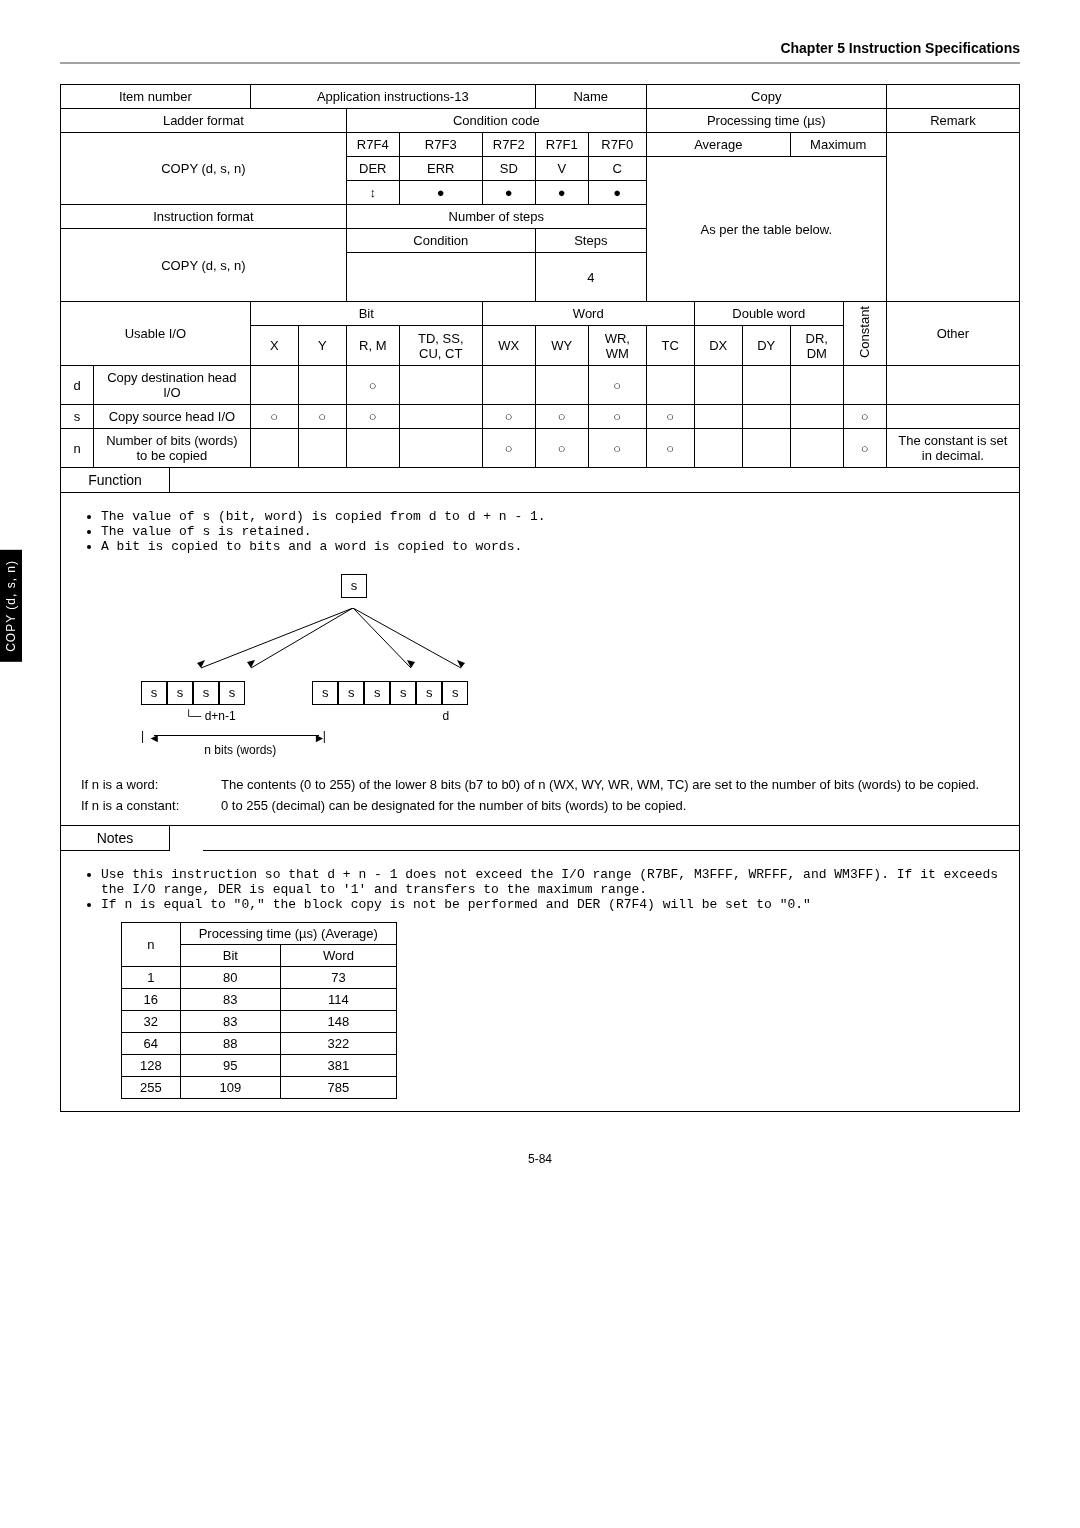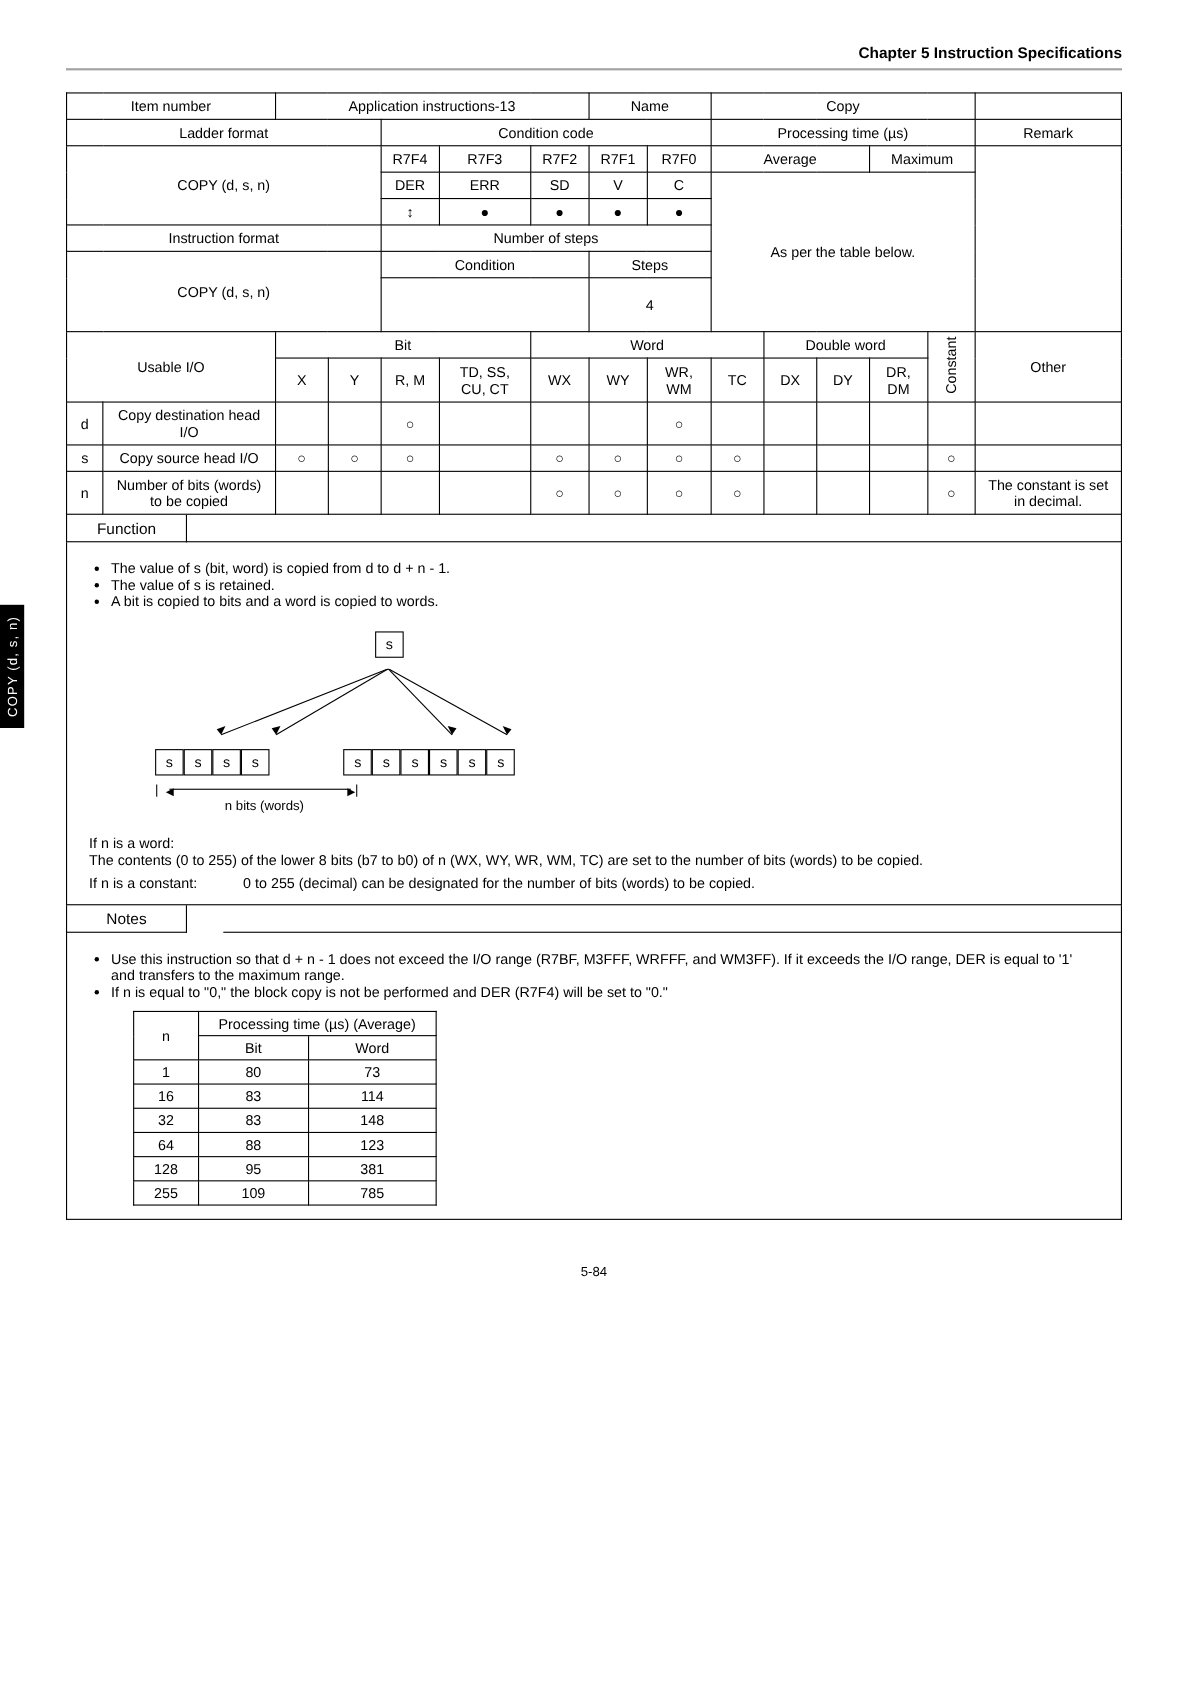--- a/index.html
+++ b/index.html
@@ -4,21 +4,21 @@
 <style>
 body { font-family: Arial, sans-serif; margin:0; padding:0; width:1080px; font-size:14px; color:#000; }
 .page { width:1080px; padding:40px 60px; box-sizing:border-box; }
 .topbar { border-bottom:2px solid #a3a3a3; text-align:right; padding-bottom:6px; font-weight:bold; }
 .side-tab { position:absolute; left:0; top:550px; background:#000; color:#fff; writing-mode:vertical-rl; transform:rotate(180deg); font-size:12px; padding:10px 4px; letter-spacing:1px;}
 table.main { border-collapse:collapse; width:100%; margin-top:20px; }
 table.main td, table.main th { border:1px solid #000; padding:4px 6px; font-size:13px; text-align:center; vertical-align:middle;}
 .cell-left { text-align:left; }
 .func-box { border:1px solid #000; border-top:none; padding:12px 20px; font-size:13px;}
 .func-title{border:1px solid #000; border-top:none; width:100px; text-align:center; padding:4px; border-right:1px solid #000;}
-ul { margin:4px 0 4px 20px; padding:0;}
+ul { margin:4px 0 4px 20px; padding:0;font-family:Liberation Mono, monospace;}
 .sbox{ display:inline-block; border:1px solid #000; width:24px; height:22px; line-height:22px; text-align:center; margin:0;}
 .sbox-row{display:inline-flex;}
 .diagram{margin:20px 0;}
 .small-table{border-collapse:collapse; margin-top:10px;}
 .small-table td, .small-table th{border:1px solid #000; padding:3px 18px; font-size:13px; text-align:center;}
 .pgnum{text-align:center; margin-top:40px; font-size:12px;}
 .vertical-text { writing-mode: vertical-rl; transform: rotate(180deg); display:inline-block; }
 .dot::before{content:"\25CF";}
 .updn::before{content:"\2195";}
 </style>
@@ -200,34 +200,40 @@
         <span style="display:inline-block;width:60px"></span>
         <span class="sbox-row">
           <span class="sbox">s</span>
             <span class="sbox">s</span>
             <span class="sbox">s</span>
             <span class="sbox">s</span>
             <span class="sbox">s</span>
             <span class="sbox">s</span>
         </span>
       </div>
+      <div style="font-size:12px;margin-top:4px;">
+        <span style="display:inline-block;width:40px;"></span>
+        <span>└─ </span><span>d+n-1</span>
+        <span style="display:inline-block;width:200px;"></span>
+        <span>d</span>
+      </div>
       <div style="font-size:12px;margin-top:6px;">
         <span style="display:inline-block;width:10px;">|</span>
         <span style="display:inline-block;border-top:1px solid #000;width:165px;position:relative;top:-4px;">
           <span style="position:absolute;left:-6px;top:-5px;">◄</span>
           <span style="position:absolute;right:-6px;top:-5px;">►</span>
         </span>
         <span style="display:inline-block;width:10px;">|</span>
         <br>
         <span style="display:inline-block;width:60px;"></span>
         <span>n bits (words)</span>
       </div>
     </div>
 
-    <div style="display:flex;margin-top:10px;flex-direction:column;">
+    <div style="display:flex;margin-top:10px;">
       <div style="width:140px">If n is a word:</div>
       <div style="flex:1">The contents (0 to 255) of the lower 8 bits (b7 to b0) of n (WX, WY, WR, WM, TC) are set to the number of bits (words) to be copied.</div>
     </div>
     <div style="display:flex;margin-top:6px;">
       <div style="width:140px">If n is a constant:</div>
       <div style="flex:1">0 to 255 (decimal) can be designated for the number of bits (words) to be copied.</div>
     </div>
   </div>
 
   <div style="display:flex;gap:33px;">
@@ -261,21 +267,21 @@
             <td>114</td>
           </tr>
       <tr>
             <td>32</td>
             <td>83</td>
             <td>148</td>
           </tr>
       <tr>
             <td>64</td>
             <td>88</td>
-            <td>123</td>
+            <td>322</td>
           </tr>
       <tr>
             <td>128</td>
             <td>95</td>
             <td>381</td>
           </tr>
       <tr>
             <td>255</td>
             <td>109</td>
             <td>785</td>

